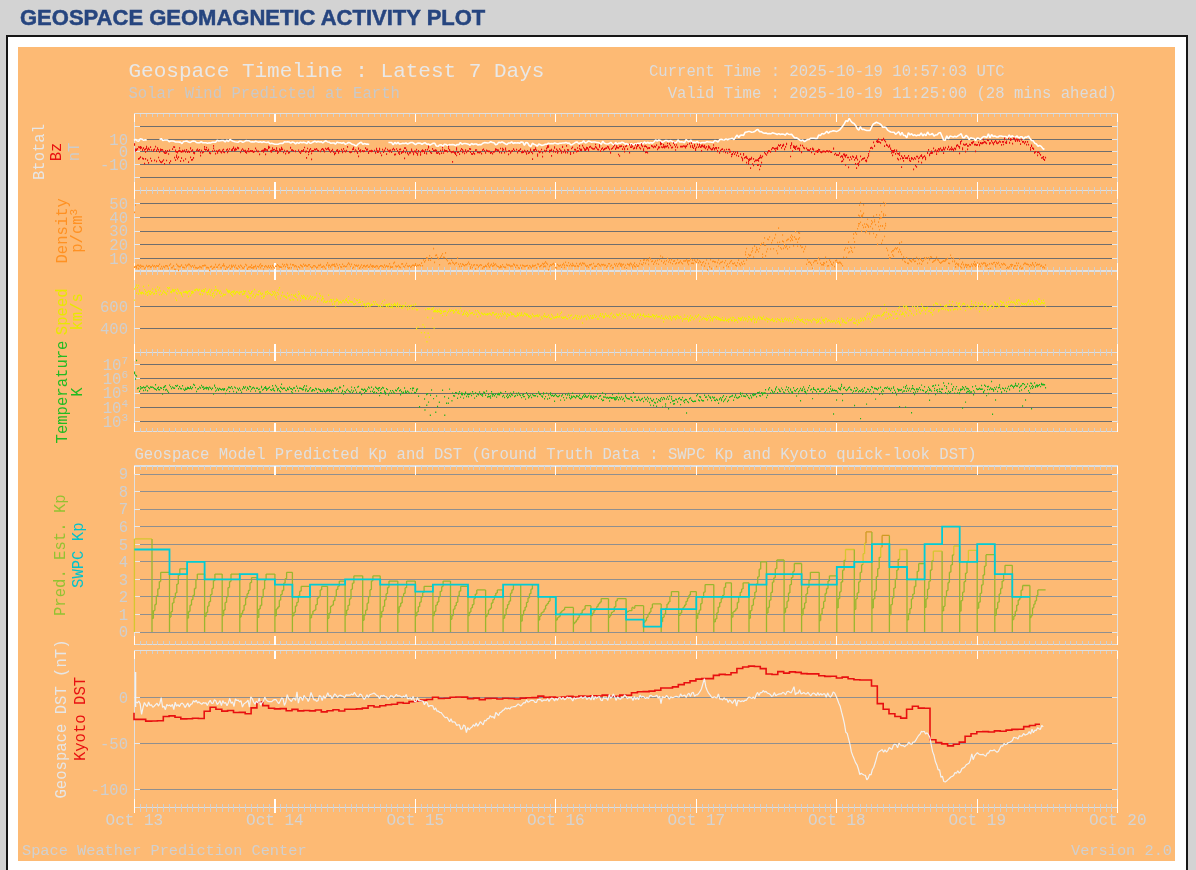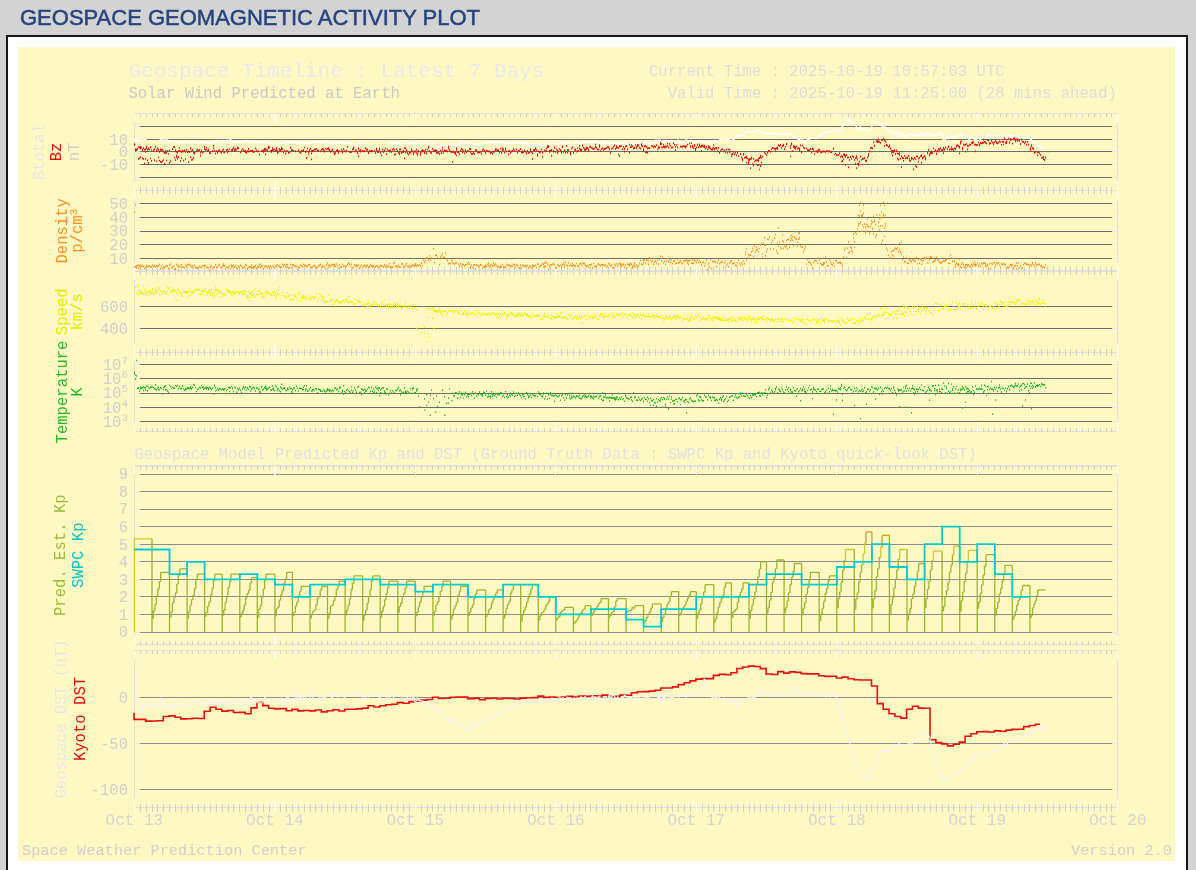--- a/index.html
+++ b/index.html
@@ -1,17 +1,17 @@
 <!DOCTYPE html>
 <html><head><meta charset="utf-8"><style>
 html,body{margin:0;padding:0;background:#d3d3d3;width:1196px;height:870px;overflow:hidden}
 *{box-sizing:border-box}
-#hdr{position:absolute;left:20px;top:5px;font-family:"Liberation Sans",sans-serif;font-weight:normal;font-size:22px;color:#26457f;letter-spacing:0px;-webkit-text-stroke:0.5px #26457f}
+#hdr{position:absolute;left:20px;top:5px;font-family:"Liberation Sans",sans-serif;font-weight:bold;font-size:22px;color:#26457f;letter-spacing:0px;-webkit-text-stroke:0.5px #26457f}
 #box{position:absolute;left:6px;top:35px;width:1182px;height:850px;background:#ffffff;border:2px solid #161616}
-#plot{position:absolute;left:18px;top:47px;width:1157px;height:814px;background:#fef9c3}
+#plot{position:absolute;left:18px;top:47px;width:1157px;height:814px;background:#fdba74}
 </style></head>
 <body>
 <div id="hdr">GEOSPACE GEOMAGNETIC ACTIVITY PLOT</div>
 <div id="box"></div>
 <div id="plot"><svg width="1157" height="814" viewBox="0 0 1157 814">
       <rect x="116.4" y="66.5" width="983.3" height="77" fill="none" stroke="#e0e0e0" stroke-width="1.1" shape-rendering="crispEdges"></rect>
       <path d="M116.4 79.7H1099.7M116.4 92.3H1099.7M116.4 104.9H1099.7M116.4 117.5H1099.7M116.4 130.1H1099.7" stroke="#6e6e6e" stroke-width="1" fill="none" shape-rendering="crispEdges"></path>
       <rect x="116.4" y="143.5" width="983.3" height="80.5" fill="none" stroke="#e0e0e0" stroke-width="1.1" shape-rendering="crispEdges"></rect>
       <path d="M116.4 156.6H1099.7M116.4 170.3H1099.7M116.4 184H1099.7M116.4 197.6H1099.7M116.4 211.3H1099.7" stroke="#6e6e6e" stroke-width="1" fill="none" shape-rendering="crispEdges"></path>
       <rect x="116.4" y="224" width="983.3" height="81.5" fill="none" stroke="#e0e0e0" stroke-width="1.1" shape-rendering="crispEdges"></rect>

